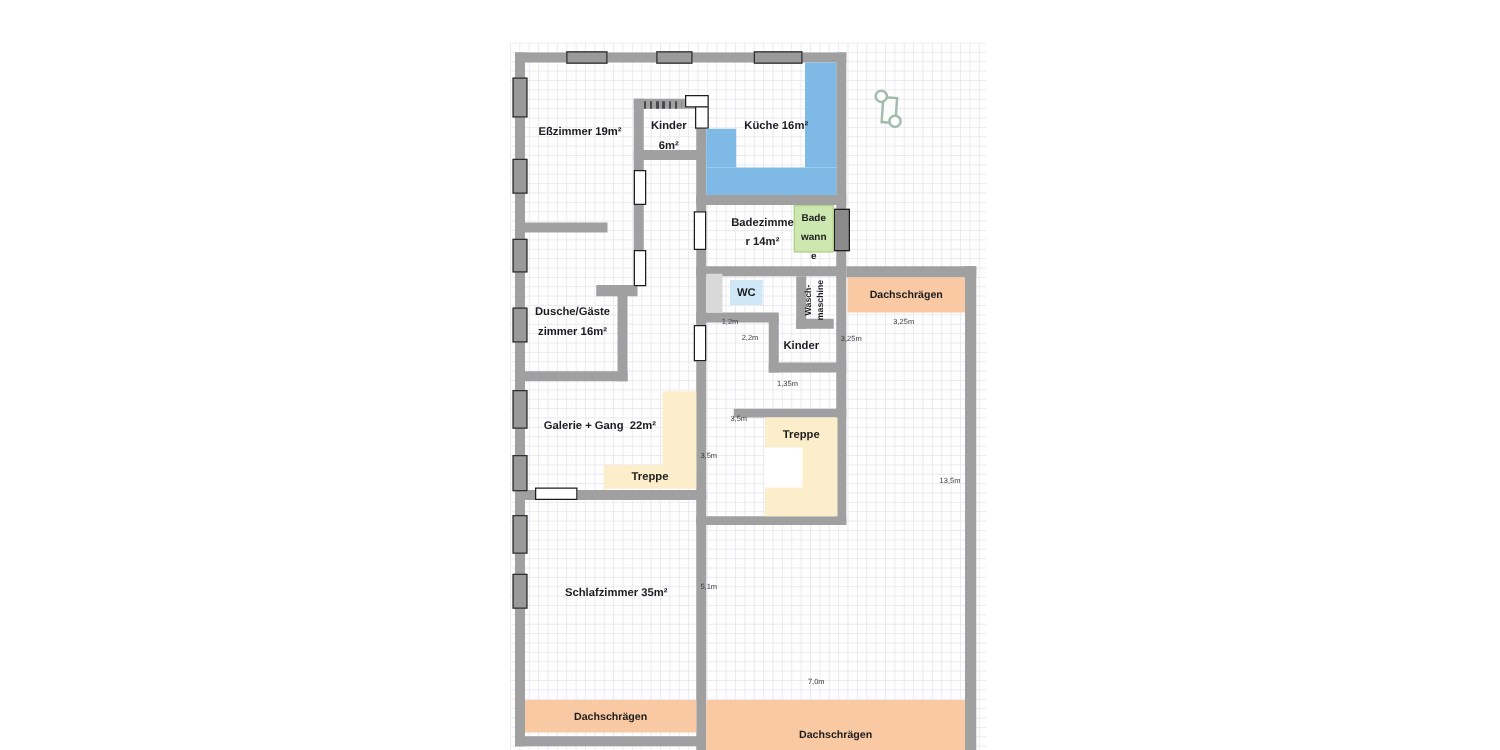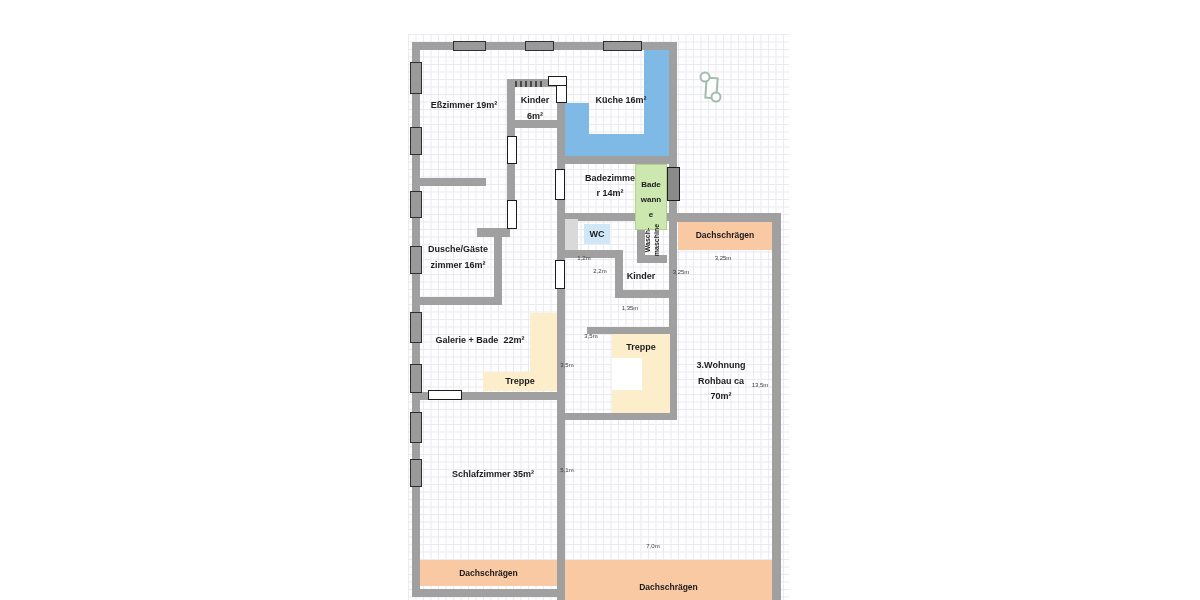--- a/index.html
+++ b/index.html
@@ -79,21 +79,21 @@
   <div class="abs doorw" style="left:548px;top:76px;width:19px;height:10px;"></div>
   <div class="abs doorw" style="left:556px;top:85px;width:11px;height:18px;"></div>
   <div class="abs doord" style="left:667px;top:167px;width:13px;height:34px;"></div>
   <div class="abs blk-gray" style="left:565px;top:219px;width:13px;height:31px;"></div>
   <div class="abs hatch" style="left:515px;top:81px;width:30px;height:6px;"></div>
 
   <div class="abs counter" style="left:644px;top:50px;width:25px;height:84px;"></div>
   <div class="abs counter" style="left:565px;top:134px;width:104px;height:22px;"></div>
   <div class="abs counter" style="left:565px;top:103px;width:24px;height:31px;"></div>
 
-  <div class="abs tub lbl2" style="left:635px;top:164px;width:32px;height:66px;padding-top:12px;"><span>Bade</span><br><span>wann</span><br><span>e</span></div>
+  <div class="abs tub lbl2" style="left:635px;top:164px;width:32px;height:38px;padding-top:2px;"><span>Bade</span><br><span>wann</span><br><span>e</span></div>
 
   <div class="abs wcbg lbl" style="left:584px;top:224px;width:26px;height:20px;line-height:20px;"><span>WC</span></div>
 
   <div class="abs stair" style="left:530px;top:313px;width:27px;height:60px;"></div>
   <div class="abs stair" style="left:483px;top:372px;width:74px;height:19px;"></div>
   <div class="abs stair" style="left:612px;top:334px;width:58px;height:79px;"></div>
   <div class="abs" style="left:612px;top:358px;width:30px;height:32px;background:#fff;"></div>
 
   <div class="abs roof" style="left:678px;top:222px;width:94px;height:28px;"></div>
   <div class="abs roof" style="left:420px;top:560px;width:137px;height:26px;"></div>
@@ -105,24 +105,23 @@
     <circle cx="19" cy="29" r="4.5" fill="#fdfefd" stroke="#a3bcae" stroke-width="2"></circle>
   </svg>
 
   <div class="abs lbl" style="left:418px;top:100px;width:92px;">Eßzimmer 19m²</div>
   <div class="abs lbl" style="left:510px;top:92px;width:50px;line-height:16px;"><span>Kinder</span><br><span>6m²</span></div>
   <div class="abs lbl" style="left:583px;top:95px;width:76px;">Küche 16m²</div>
   <div class="abs lbl" style="left:578px;top:171px;width:64px;line-height:15px;"><span>Badezimme</span><br><span>r 14m²</span></div>
   <div class="abs vtext" style="left:627px;top:228px;width:56px;height:24px;"><span>Wasch-</span><br><span>maschine</span></div>
   <div class="abs lbl" style="left:613px;top:271px;width:56px;">Kinder</div>
   <div class="abs lbl" style="left:420px;top:241px;width:76px;line-height:16px;"><span>Dusche/Gäste</span><br><span>zimmer 16m²</span></div>
-  <div class="abs lbl" style="left:420px;top:335px;width:120px;">Galerie + Bade  22m²</div>
+  <div class="abs lbl" style="left:420px;top:335px;width:120px;">Galerie + Gang  22m²</div>
   <div class="abs lbl" style="left:483px;top:376px;width:74px;">Treppe</div>
   <div class="abs lbl" style="left:612px;top:342px;width:58px;">Treppe</div>
-  <div class="abs lbl" style="left:683px;top:358px;width:76px;line-height:15.5px;"><span>3.Wohnung</span><br><span>Rohbau ca</span><br><span>70m²</span></div>
   <div class="abs lbl" style="left:440px;top:469px;width:106px;">Schlafzimmer 35m²</div>
   <div class="abs lbl" style="left:678px;top:230px;width:94px;font-size:8.5px;">Dachschrägen</div>
   <div class="abs lbl" style="left:420px;top:568px;width:137px;font-size:8.5px;">Dachschrägen</div>
   <div class="abs lbl" style="left:565px;top:582px;width:207px;font-size:8.5px;">Dachschrägen</div>
 
   <div class="abs dim" style="left:572px;top:255px;width:24px;">1,2m</div>
   <div class="abs dim" style="left:588px;top:268px;width:24px;">2,2m</div>
   <div class="abs dim" style="left:668px;top:269px;width:26px;">3,25m</div>
   <div class="abs dim" style="left:710px;top:255px;width:26px;">3,25m</div>
   <div class="abs dim" style="left:617px;top:305px;width:26px;">1,35m</div>

